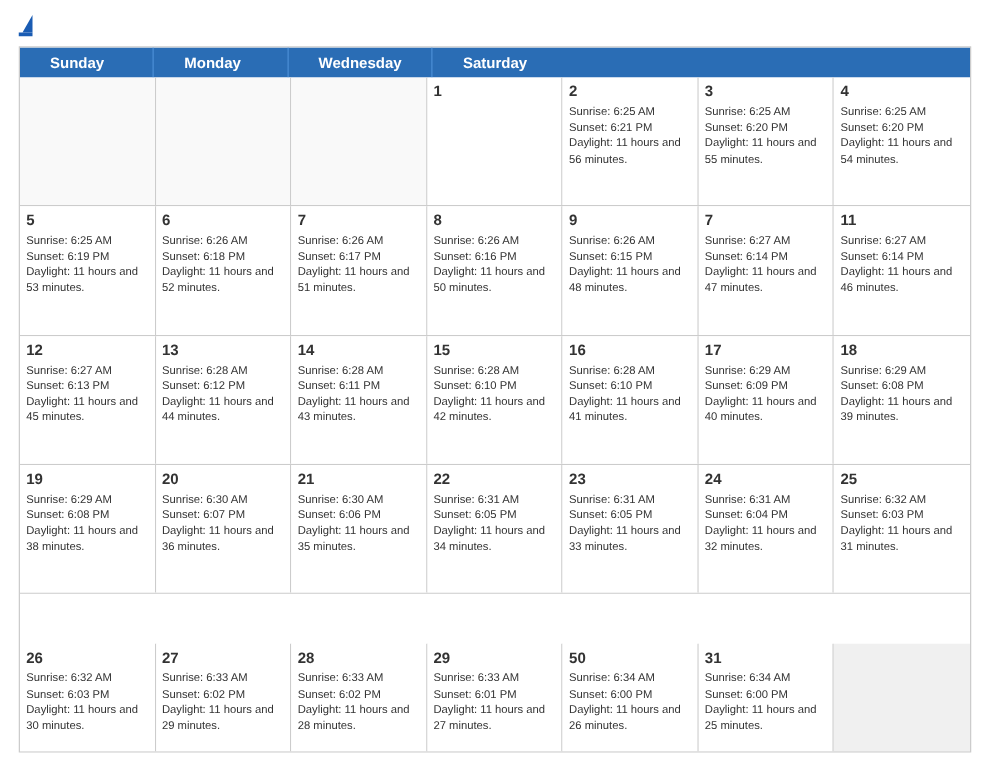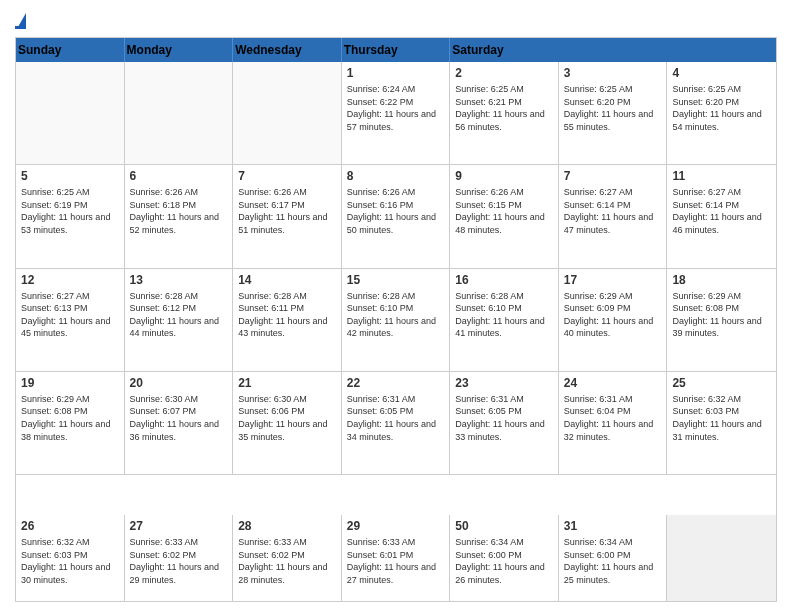--- a/index.html
+++ b/index.html
@@ -61,24 +61,24 @@
       flex: 1;
       border: 1px solid #ccc;
       overflow: hidden;
     }
     .cal-header {
       display: grid;
       grid-template-columns: repeat(7, 1fr);
       background: #2a6db5;
     }
     .cal-header-cell {
-      color: #000000;
+      color: #ffffff;
       font-weight: bold;
       font-size: 12px;
-      padding: 5px 2px;
+      padding: 5px 24px;
       text-align: left;
       border-right: 1px solid #4a8dd5;
     }
     .cal-header-cell:last-child { border-right: none; }
     .cal-body {
       display: grid;
       grid-template-rows: repeat(5, 1fr);
     }
     .cal-week {
       display: grid;
@@ -131,31 +131,29 @@
       <div class="main-title"></div>
       <div class="subtitle"></div>
     </div>
   </div>
 
   <div class="calendar">
     <div class="cal-header">
     <div class="cal-header-cell">Sunday</div>
         <div class="cal-header-cell">Monday</div>
         <div class="cal-header-cell">Wednesday</div>
-        <div class="cal-header-cell">Thursday</div>
         <div class="cal-header-cell">Saturday</div>
       </div>
     <div class="cal-body" style="height: 541px;">
     <div class="cal-week">
           <div class="cal-cell empty"></div>
           <div class="cal-cell empty"></div>
           <div class="cal-cell empty"></div>
           <div class="cal-cell">
             <span class="day-number">1</span>
-            <div class="cell-info">Sunrise: 6:24 AM<br>Sunset: 6:22 PM<br>Daylight: 11 hours and 57 minutes.</div>
           </div>
           <div class="cal-cell">
             <span class="day-number">2</span>
             <div class="cell-info">Sunrise: 6:25 AM<br>Sunset: 6:21 PM<br>Daylight: 11 hours and 56 minutes.</div>
           </div>
           <div class="cal-cell">
             <span class="day-number">3</span>
             <div class="cell-info">Sunrise: 6:25 AM<br>Sunset: 6:20 PM<br>Daylight: 11 hours and 55 minutes.</div>
           </div>
           <div class="cal-cell">

